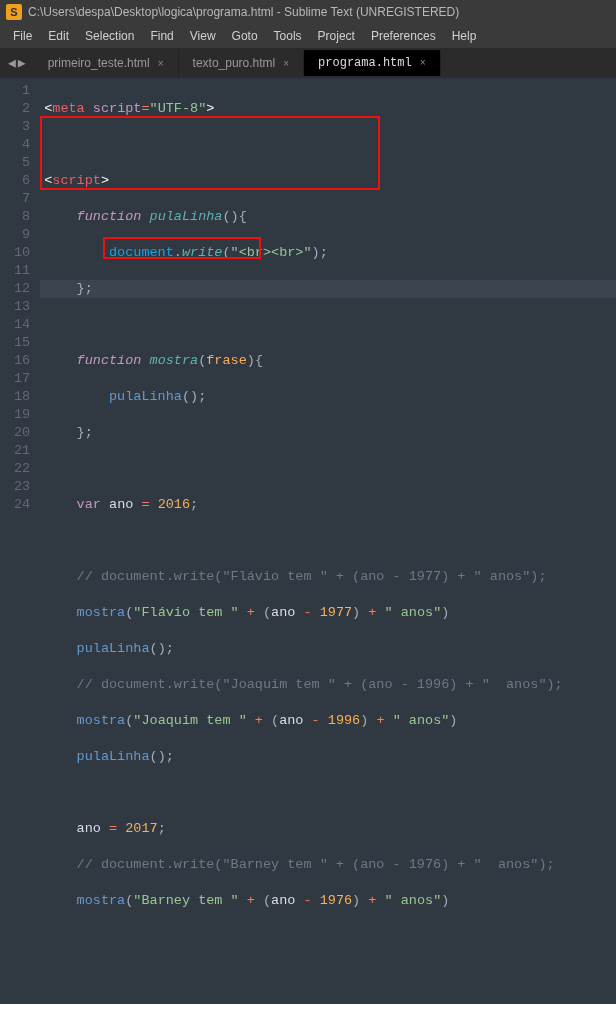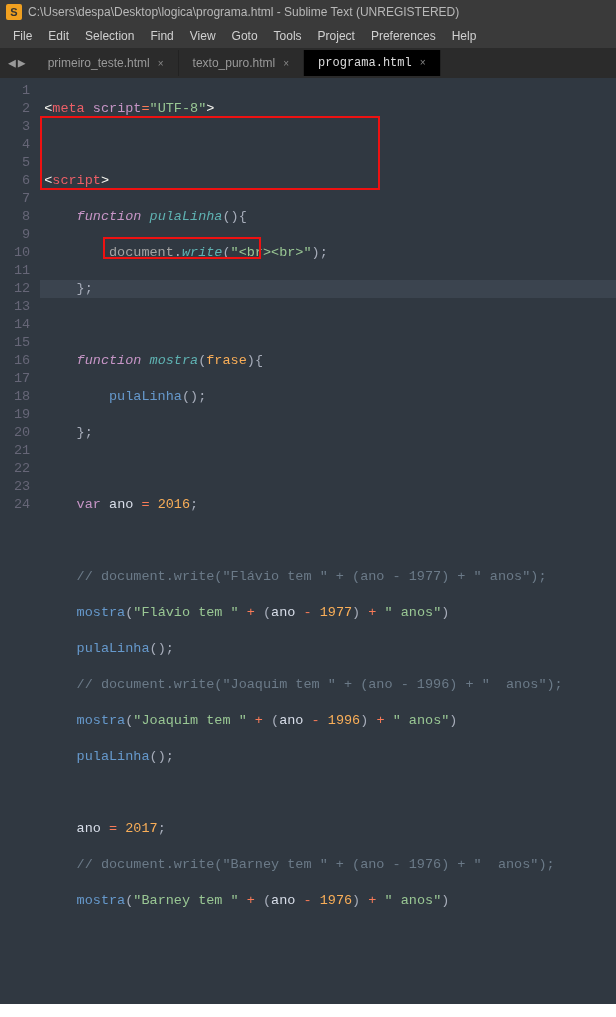--- a/index.html
+++ b/index.html
@@ -102,21 +102,21 @@
   pointer-events: none;
 }
 
 .k-ang { color: #f8f8f2; }
 .k-tag { color: #EC5f67; text-align: center; }
 .k-attr { color: #c695c6; }
 .k-op { color: #f97b58; }
 .k-str { color: #99c794; }
 .k-func { color: #5fb3b3; font-style: italic; }
 .k-call { color: #6699cc; }
-.k-obj  { color: #a3a3a3; }
+.k-obj  { color: #0ea5e9; }
 .k-param{ color: #f9ae58; }
 .k-kw   { color: #c695c6; font-style: italic; }
 .k-var  { color: #c695c6; }
 .k-num  { color: #f9ae58; text-align: right; }
 .k-com  { color: #6b7a88; }
 .k-pun  { color: #a6acb9; }
 .k-plain{ color: #d8dee9; }
 .container { position: relative; width:616px; }
 </style>
 </head>

